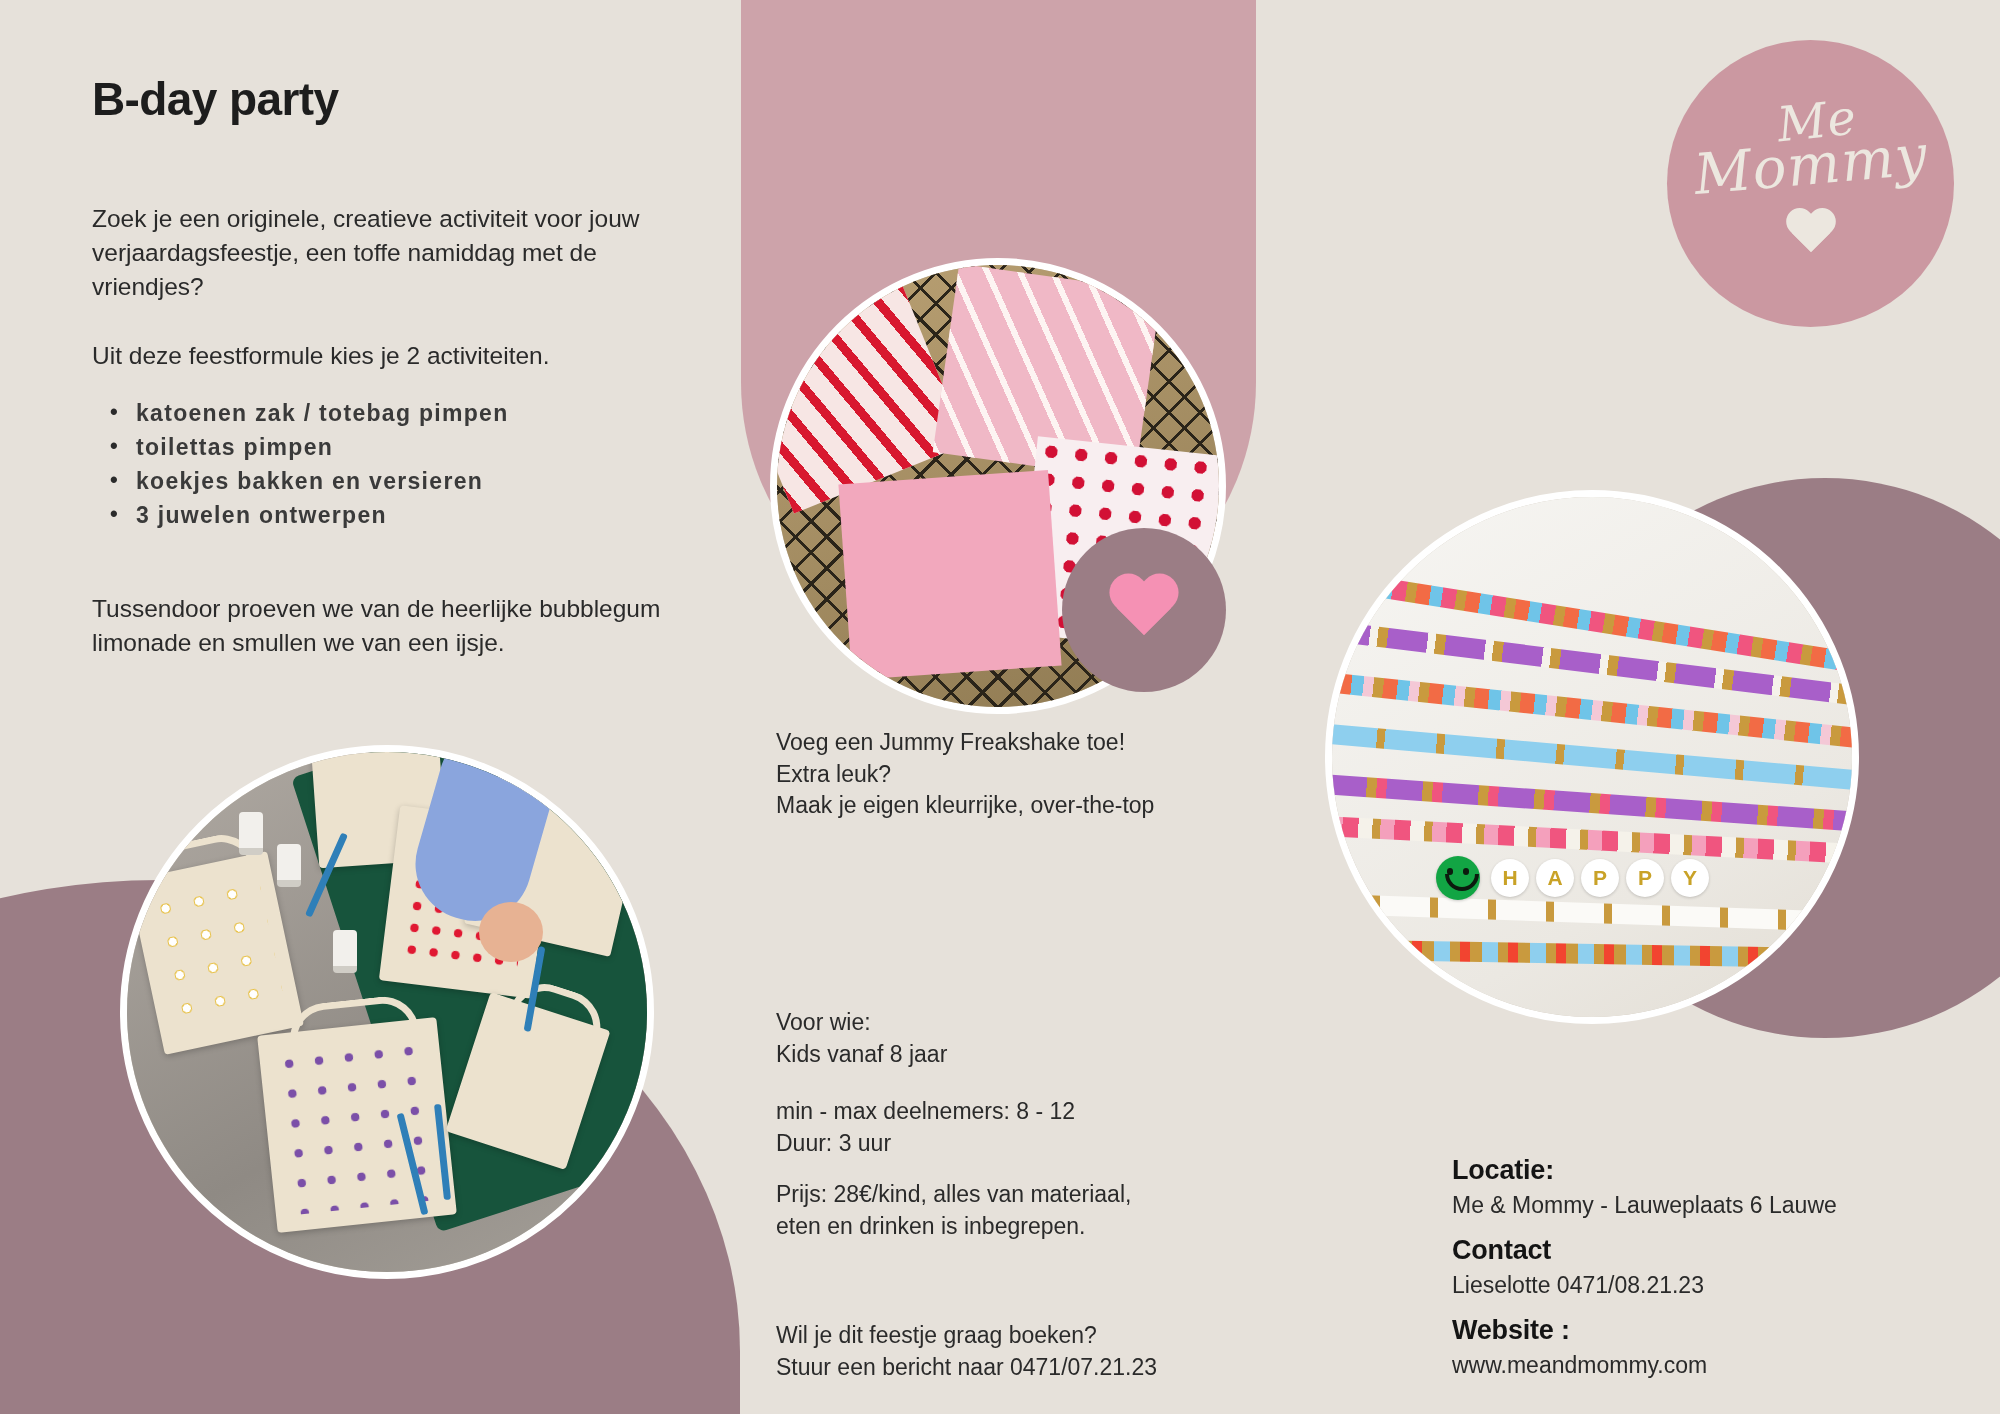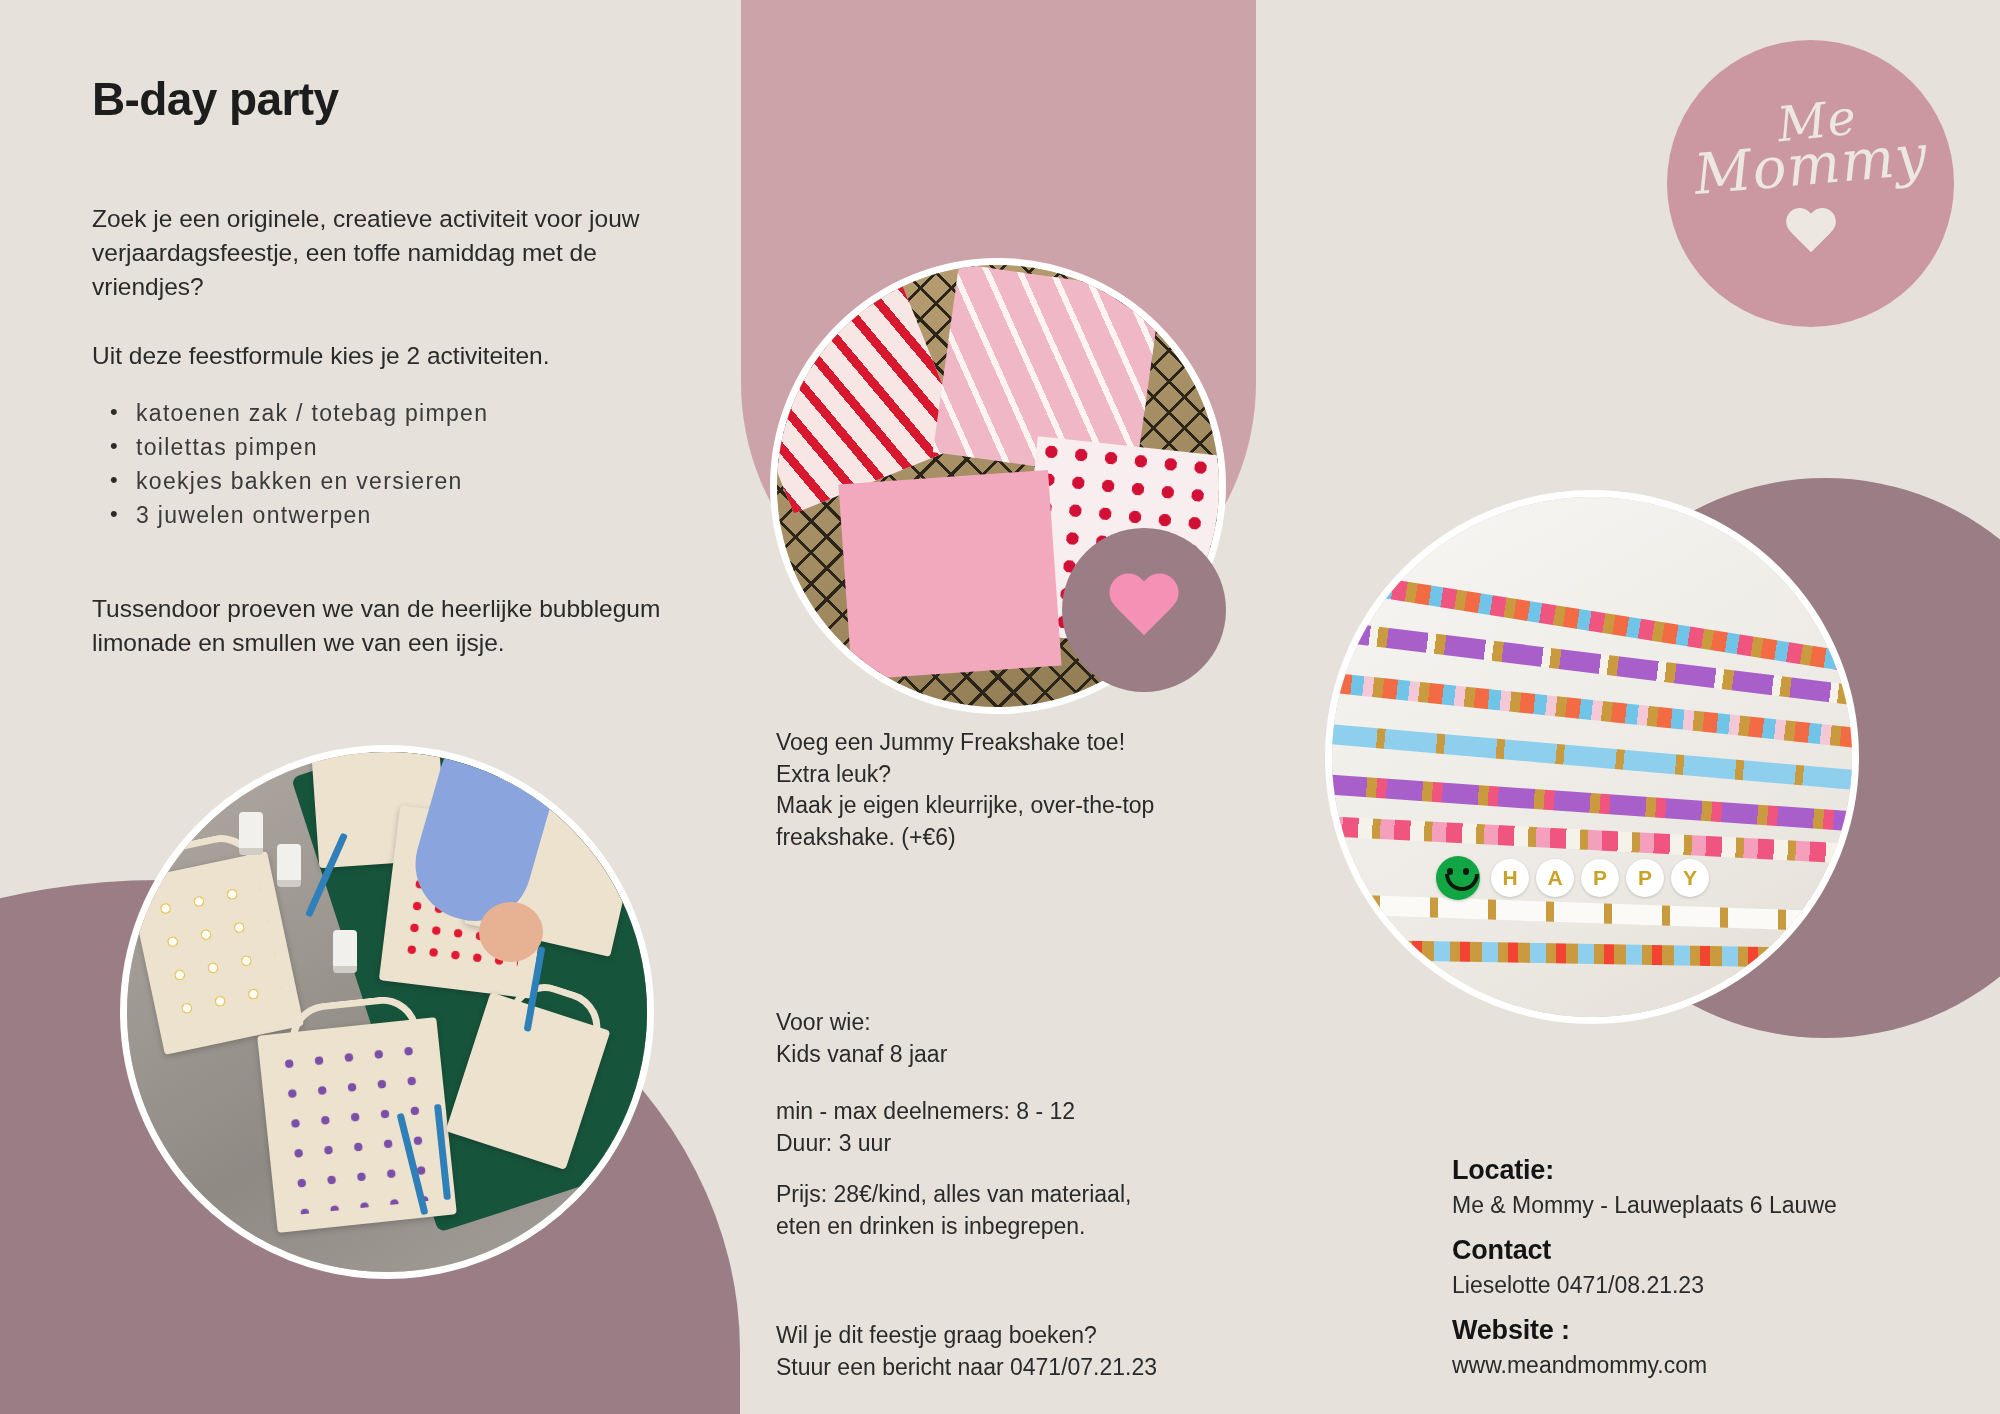--- a/index.html
+++ b/index.html
@@ -69,21 +69,21 @@
   .para{
     font-size:24.5px; line-height:1.38; color:#2a2a2a; margin:0 0 36px 0;
     font-weight:400;
   }
   .para.tight{ margin-bottom:24px; }
   ul.activities{
     margin:0 0 0 0; padding:0 0 0 44px; list-style:none;
   }
   ul.activities li{
     font-size:23px; line-height:1.47; color:#3a3a3a; letter-spacing:1.3px;
-    position:relative; font-weight:400;
+    position:relative; font-weight:700;
   }
   ul.activities li::before{
     content:"\2022"; position:absolute; left:-26px; top:-1px;
     font-size:22px; color:#2b2b2b; letter-spacing:0;
   }
   .para.after-list{ margin-top:60px; }
 
   
   .mid-col{ position:absolute; left:776px; z-index:5; width:530px; }
   .mid-extra{ top:727px; }
@@ -345,21 +345,20 @@
         <div class="bead-letter">P</div>
         <div class="bead-letter">Y</div>
       </div>
     </div>
   </div>
 
   <div class="mid-col mid-extra">
     <p class="mline">Voeg een Jummy Freakshake toe!</p>
     <p class="mline">Extra leuk?</p>
     <p class="mline">Maak je eigen kleurrijke, over-the-top</p>
-    <p class="mline">freakshake. (+€6)</p>
   </div>
 
   <div class="mid-col mid-voor">
     <p class="mline">Voor wie:</p>
     <p class="mline">Kids vanaf 8 jaar</p>
     <div class="mgap"></div>
     <p class="mline">min - max deelnemers: 8 - 12</p>
     <p class="mline">Duur: 3 uur</p>
     <div class="mgap-sm"></div>
     <p class="mline">Prijs: 28€/kind, alles van materiaal,</p>

